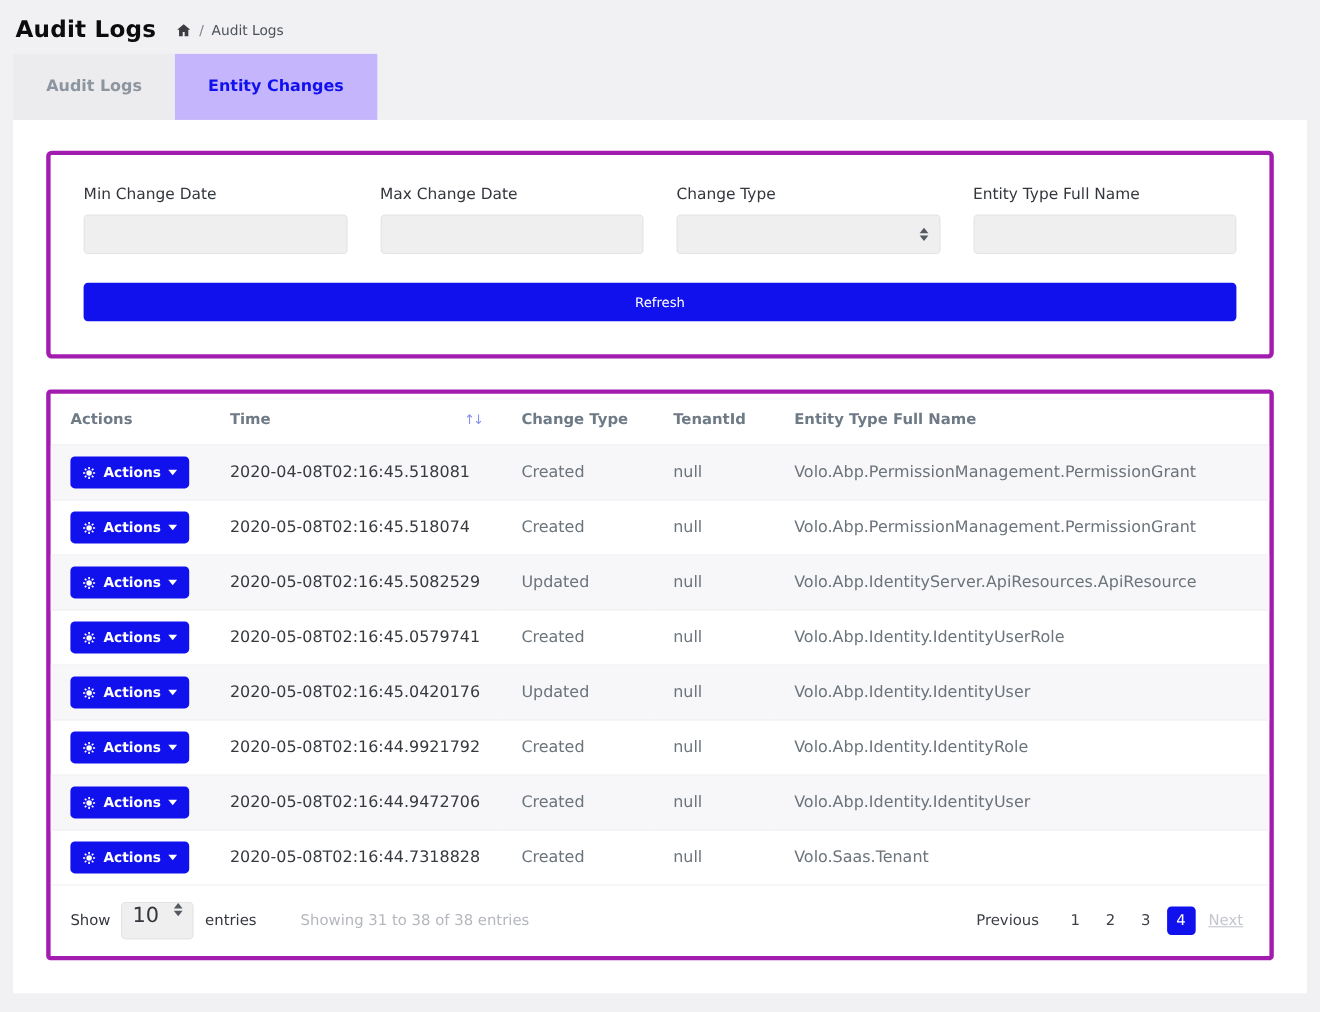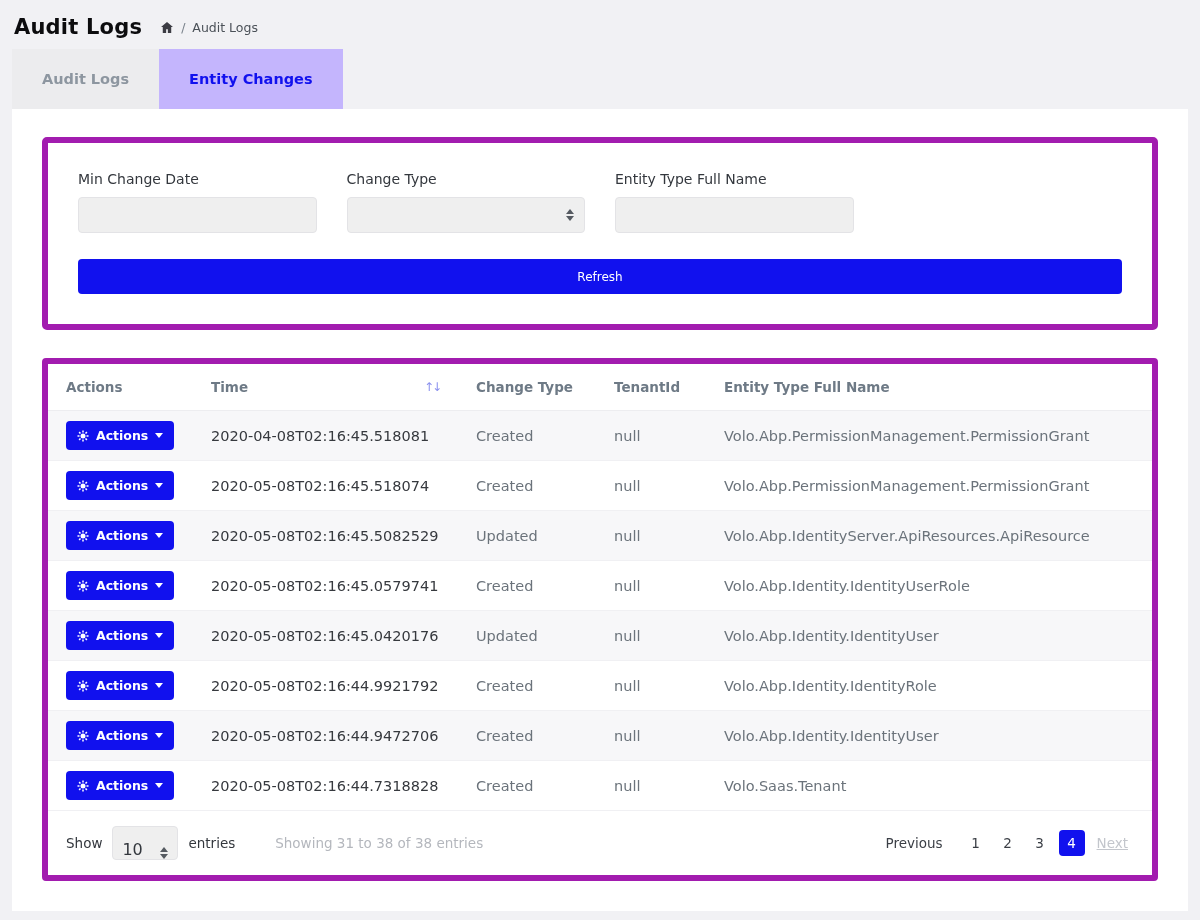--- a/index.html
+++ b/index.html
@@ -50,21 +50,21 @@
   .tab.inactive { background: #ececee; color: #8d96a0; }
   .tab.active { background: #c4b5fd; color: var(--primary); }
   .panel {
     background: #ffffff;
     padding: 28px 30px 30px 30px;
     min-height: 712px;
   }
 
   
   .card {
-    border: 6px solid #a21caf;
+    border: 4px solid #a21caf;
     border-radius: 5px;
     background: #fff;
   }
   .filter-card { padding: 28px 30px 30px 30px; }
   .filter-grid {
     display: grid;
     grid-template-columns: repeat(4, 1fr);
     gap: 30px;
   }
   .field-label {
@@ -169,25 +169,25 @@
     color: #33373d;
   }
   .page-size-select {
     width: 66px;
     height: 34px;
     margin: 0 10px;
     background: #efefef;
     border: 1px solid #e3e3e6;
     border-radius: 4px;
     display: inline-flex;
-    align-items: flex-end;
+    align-items: flex-start;
     justify-content: space-between;
     padding: 0 9px;
     cursor: pointer;
-    font-size: 16px;
+    font-size: 19px;
   }
   .summary { color: #b4b7bd; margin-left: 40px; }
   .pagination { margin-left: auto; display: flex; align-items: flex-end; gap: 6px; }
   .page-item {
     min-width: 26px;
     height: 26px;
     display: inline-flex;
     align-items: center;
     justify-content: center;
     padding: 0 6px;
@@ -222,20 +222,24 @@
     <div class="tab inactive">Audit Logs</div>
     <div class="tab active">Entity Changes</div>
   </div>
 
   <div class="panel">
 
     <div class="card filter-card">
       <div class="filter-grid">
         <div>
           <label class="field-label">Min Change Date</label>
+          <input class="text-input" type="text" style="">
+        </div>
+        <div>
+          <label class="field-label">Max Change Date</label>
           <input class="text-input" type="text" style="">
         </div>
         <div>
           <label class="field-label">Change Type</label>
           <div class="select">
             <span></span>
             <span class="updown">
                 <i class="up"></i>
                 <i class="down"></i>
               </span>

